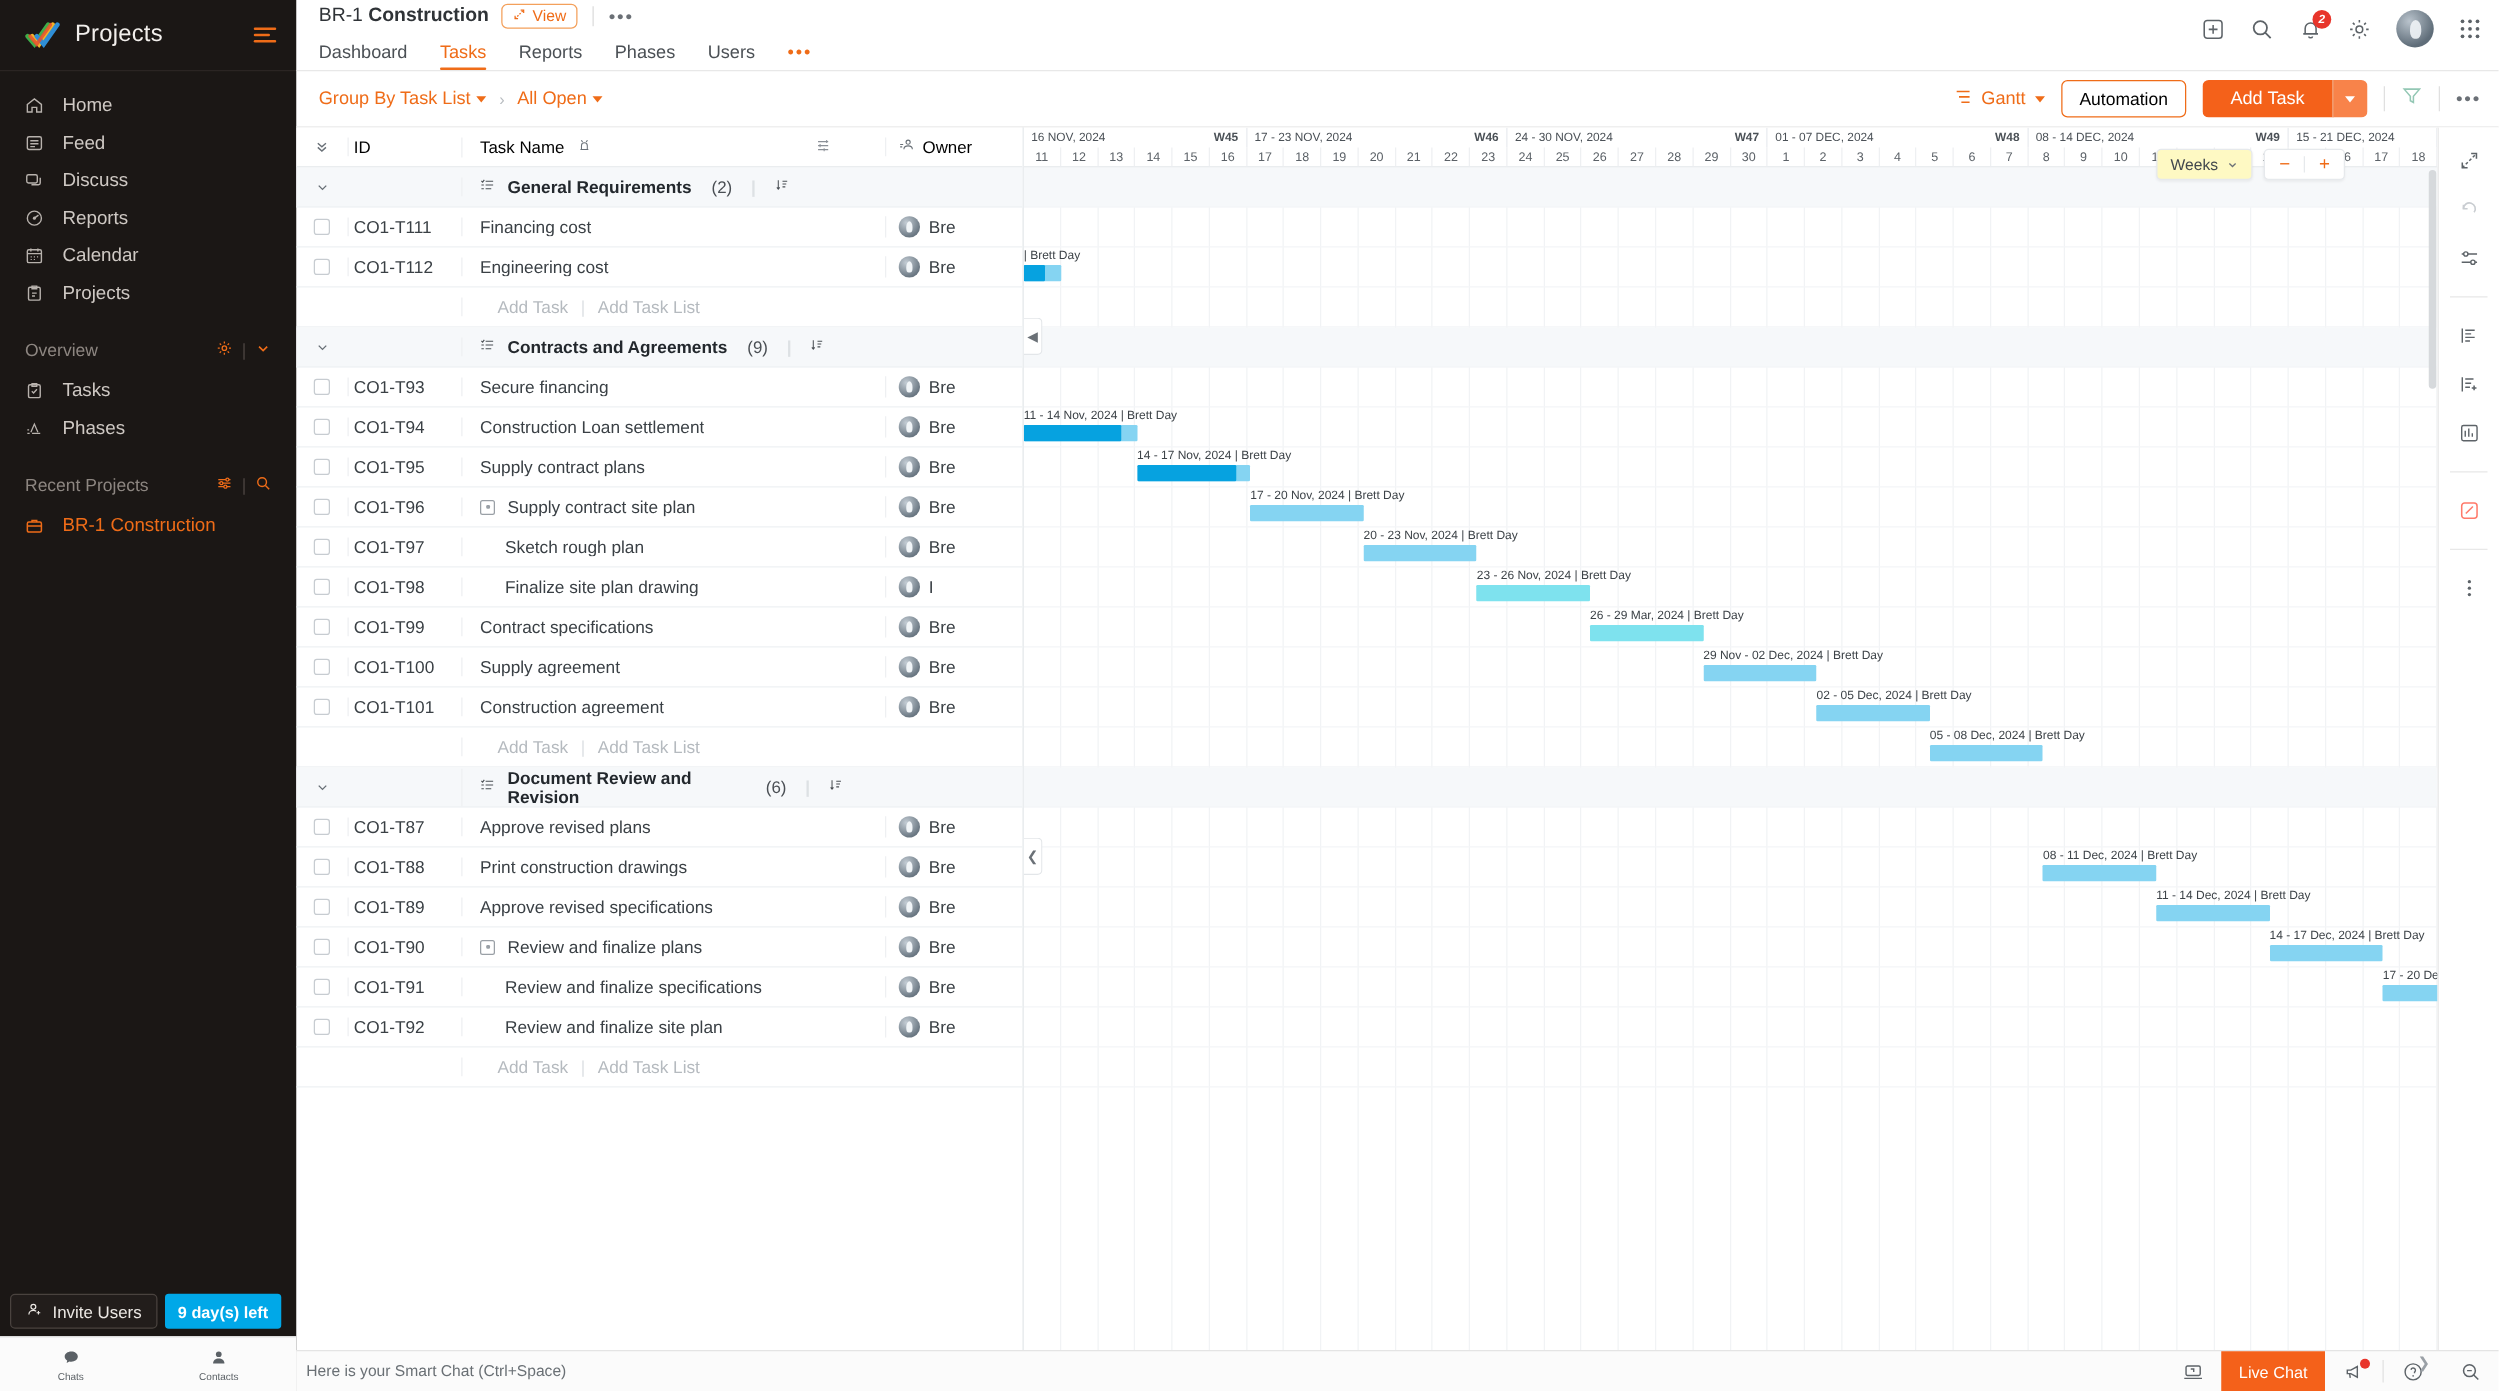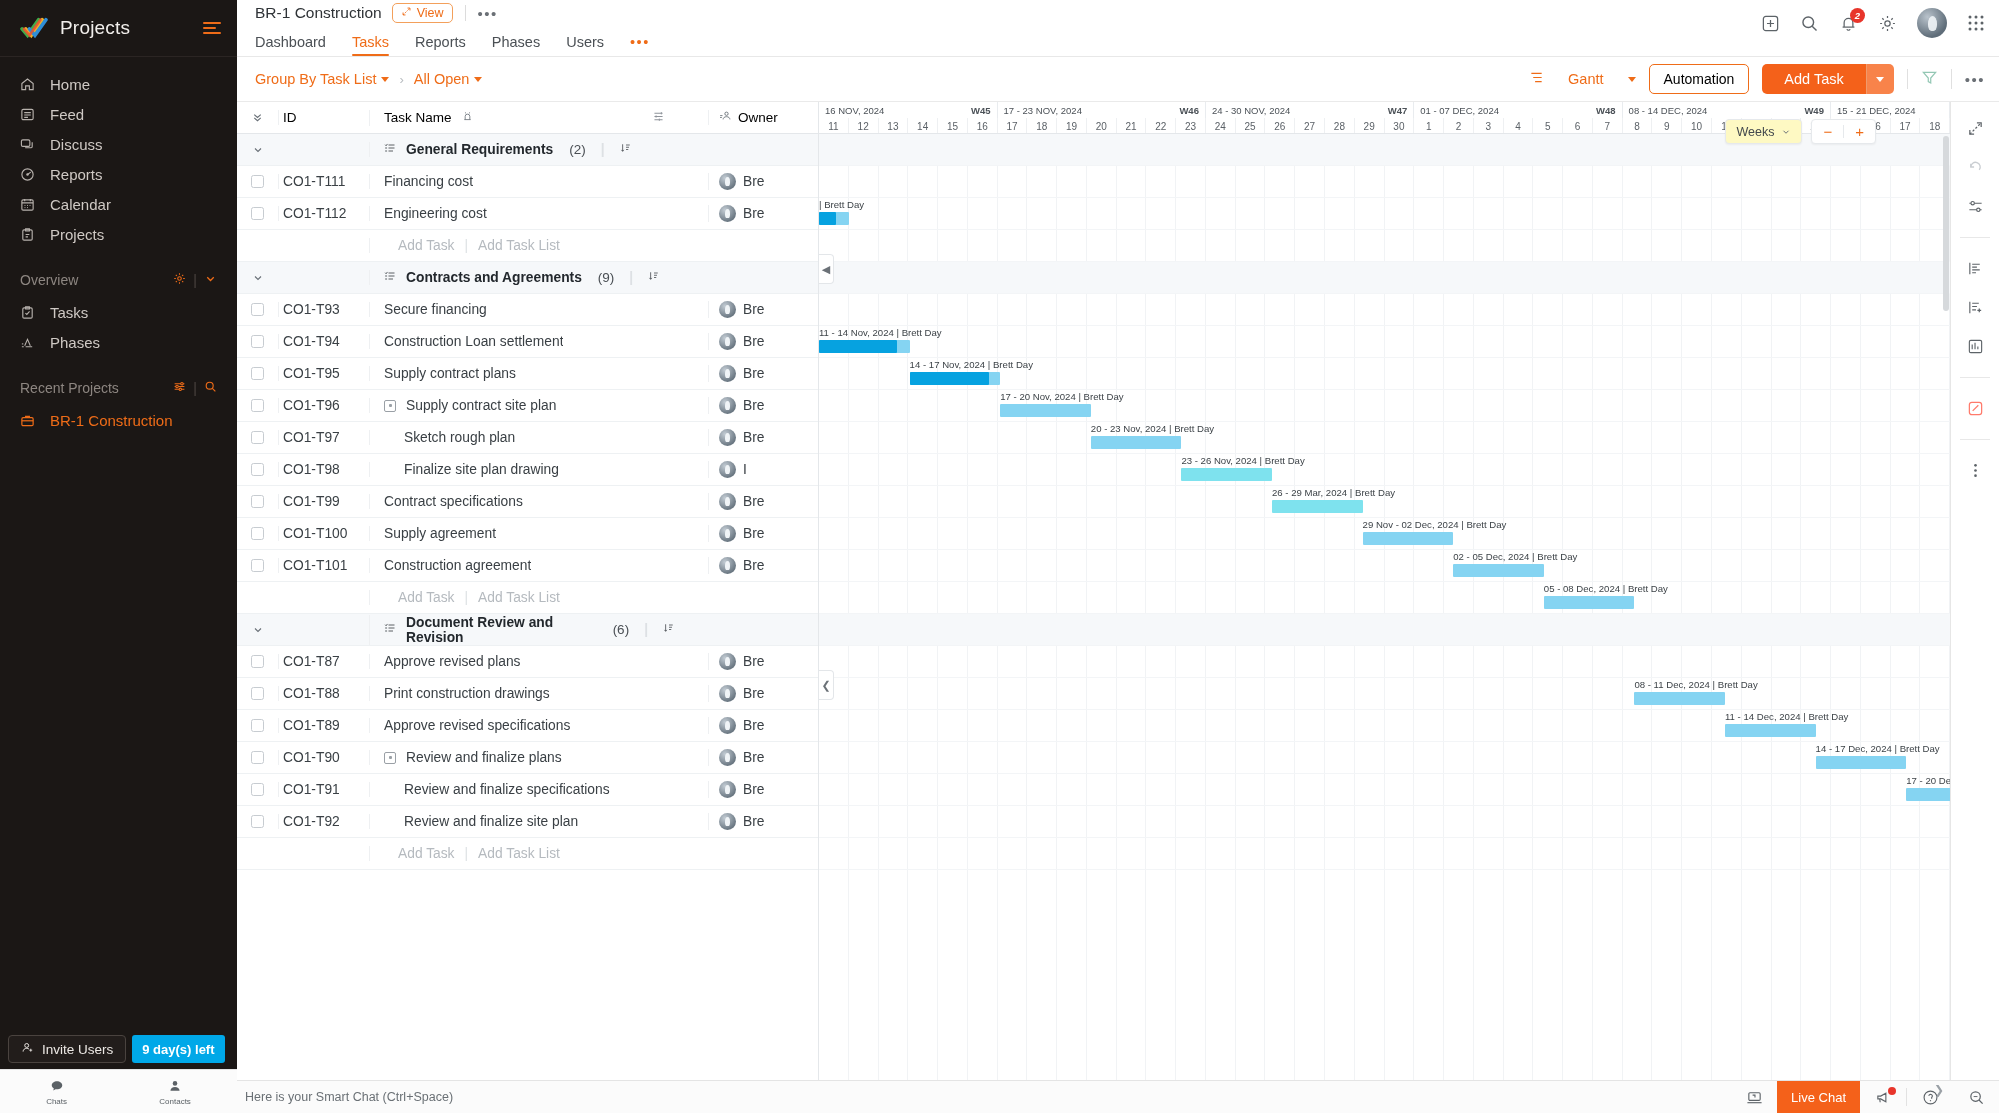--- a/index.html
+++ b/index.html
@@ -62,21 +62,21 @@
   }
   .foot-ic { display:flex; flex-direction:column; align-items:center; color:#5b6166; }
   .foot-ic span { font-size: 8px; margin-top: 2px; }
 
   
   .main { flex: 1 1 auto; display: flex; flex-direction: column; min-width: 0; position: relative; }
 
   .topbar { height: 57px; border-bottom: 1px solid #e8e8e8; padding: 0 14px 0 18px; display:flex; flex-direction:column; justify-content:center;}
   .tb-row1 { display:flex; align-items:center; height: 26px; }
   .proj-name { font-size: 15.5px; color: #2f3337; }
-  .proj-name b { font-weight: normal; }
+  .proj-name b { font-weight: bold; }
   .view-chip {
     margin-left: 10px; display:flex; align-items:center; gap:5px;
     border:1px solid #f3a05b; border-radius: 5px; color:#ef6c18;
     font-size: 12.5px; padding: 2px 8px; cursor:pointer; background:#fff;
   }
   .vdiv { width:1px; height:16px; background:#dcdcdc; margin: 0 12px; }
   .dots { color:#6b7076; letter-spacing: 1.5px; font-size: 15px; cursor:pointer; }
   .tb-row2 { display:flex; align-items:flex-end; height: 28px; gap: 26px; margin-top: 2px;}
   .tab { font-size: 14.5px; color: #4b5055; padding-bottom: 6px; cursor:pointer; position:relative; }
   .tab.active { color:#ef6c18; }
@@ -95,21 +95,21 @@
   }
   .avatar .fig { width: 9px; height: 15px; border-radius: 50% 50% 40% 40%; background: #eef2f5; opacity:.92;}
 
   
   .toolbar { height: 44px; display:flex; align-items:center; padding: 0 14px 0 18px; }
   .tl-left { display:flex; align-items:center; gap:10px; color:#ef6c18; font-size: 14.5px; }
   .tl-left .crumb-sep { color:#b9bdc1; font-size: 13px; }
   .tl-link { cursor:pointer; display:flex; align-items:center; gap:5px; }
   .caret { width:0;height:0;border-left:4px solid transparent;border-right:4px solid transparent;border-top:5px solid currentColor; display:inline-block; }
   .tl-right { margin-left:auto; display:flex; align-items:center; gap: 13px; }
-  .gantt-sel { display:flex; align-items:center; gap:24px; color:#ef6c18; font-size:14.5px; cursor:pointer;}
+  .gantt-sel { display:flex; align-items:center; gap:7px; color:#ef6c18; font-size:14.5px; cursor:pointer;}
   .btn-outline {
     border:1px solid #ef6c18; color:#000000; background:#fff; border-radius:5px;
     height:30px; padding: 0 14px; font-size:14px; display:flex; align-items:center; cursor:pointer;
   }
   .btn-split { display:flex; height:30px; border-radius:5px; overflow:hidden; cursor:pointer; }
   .btn-split .m { background:#f4611a; color:#fff; font-size:14.5px; padding: 0 22px; display:flex; align-items:center; }
   .btn-split .d { background:#f8834a; color:#fff; width:28px; display:flex; align-items:center; justify-content:center; border-left:1px solid #f09a6c;}
   .tl-sep { width:1px; height:20px; background:#e0e0e0; }
 
   

